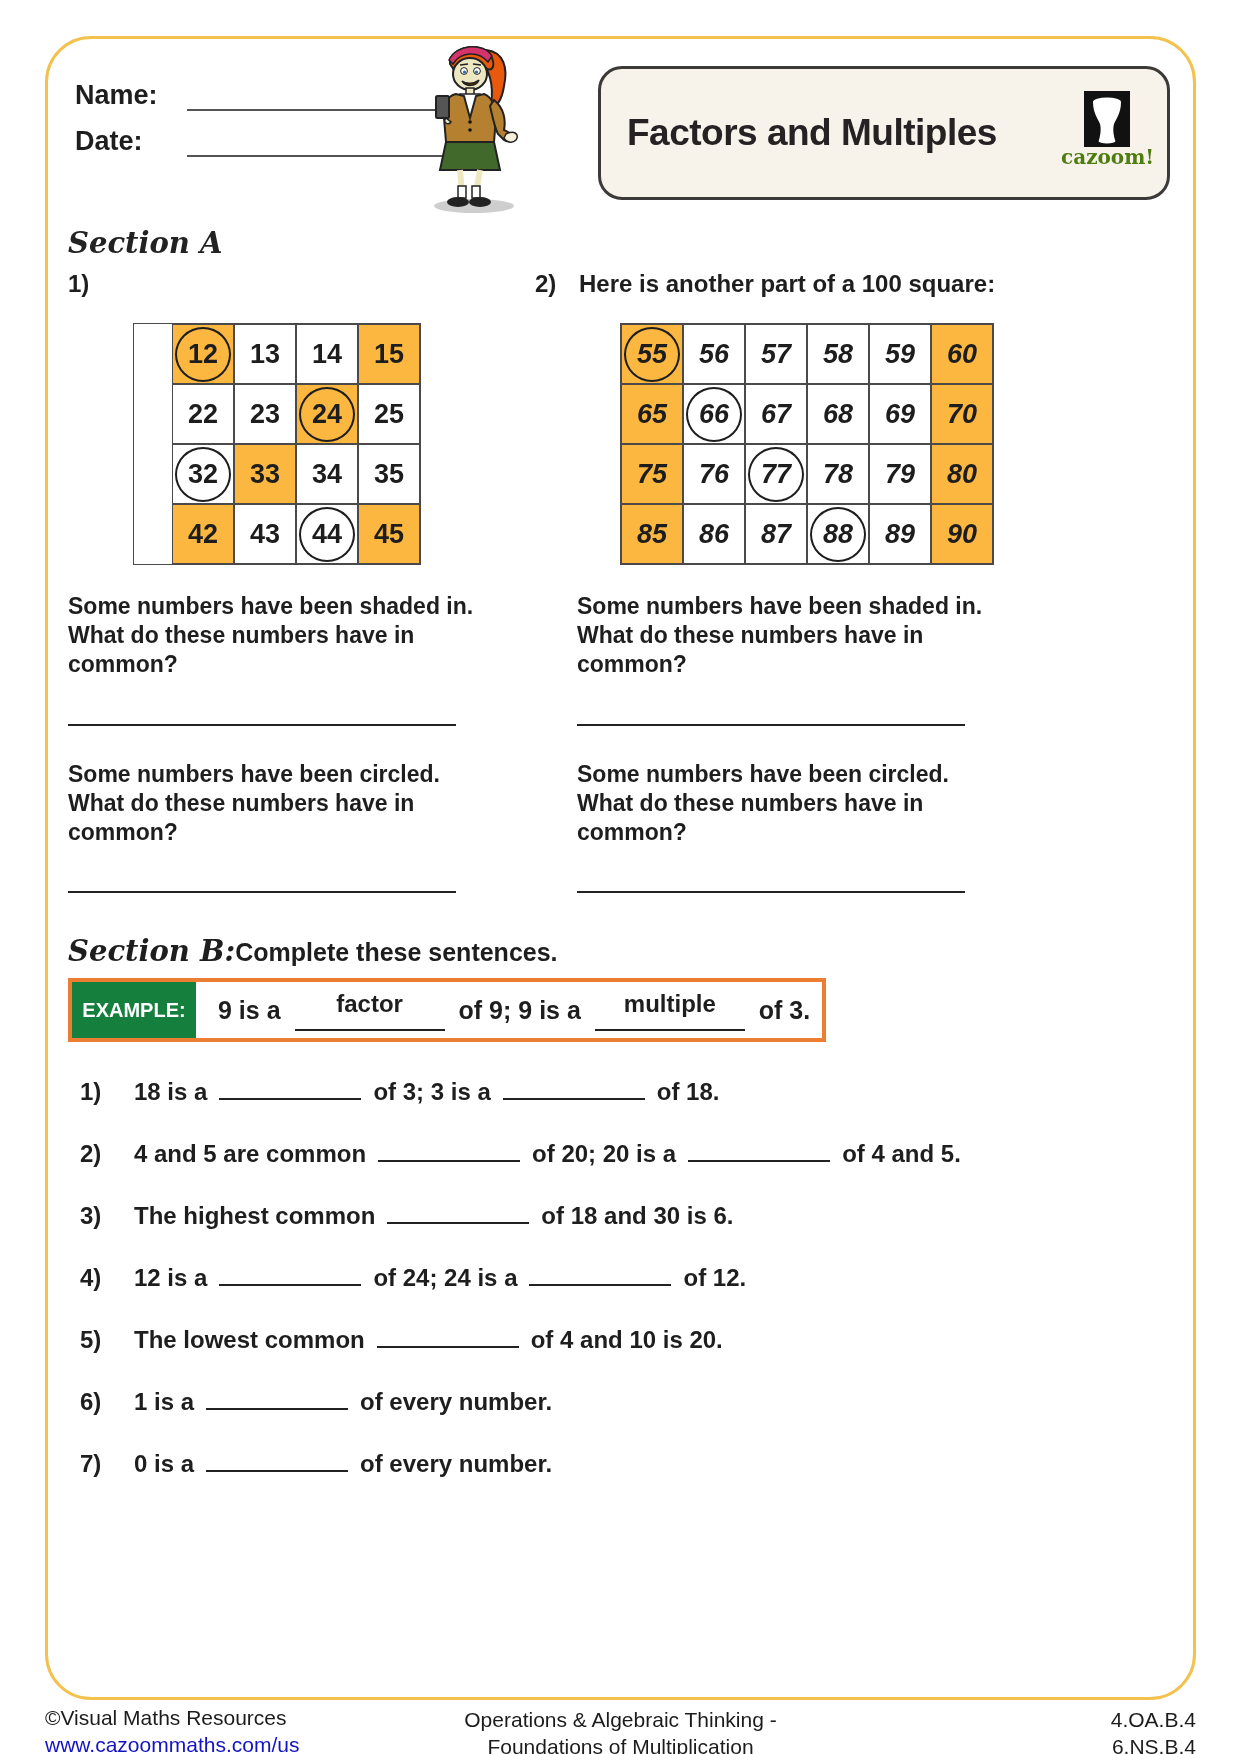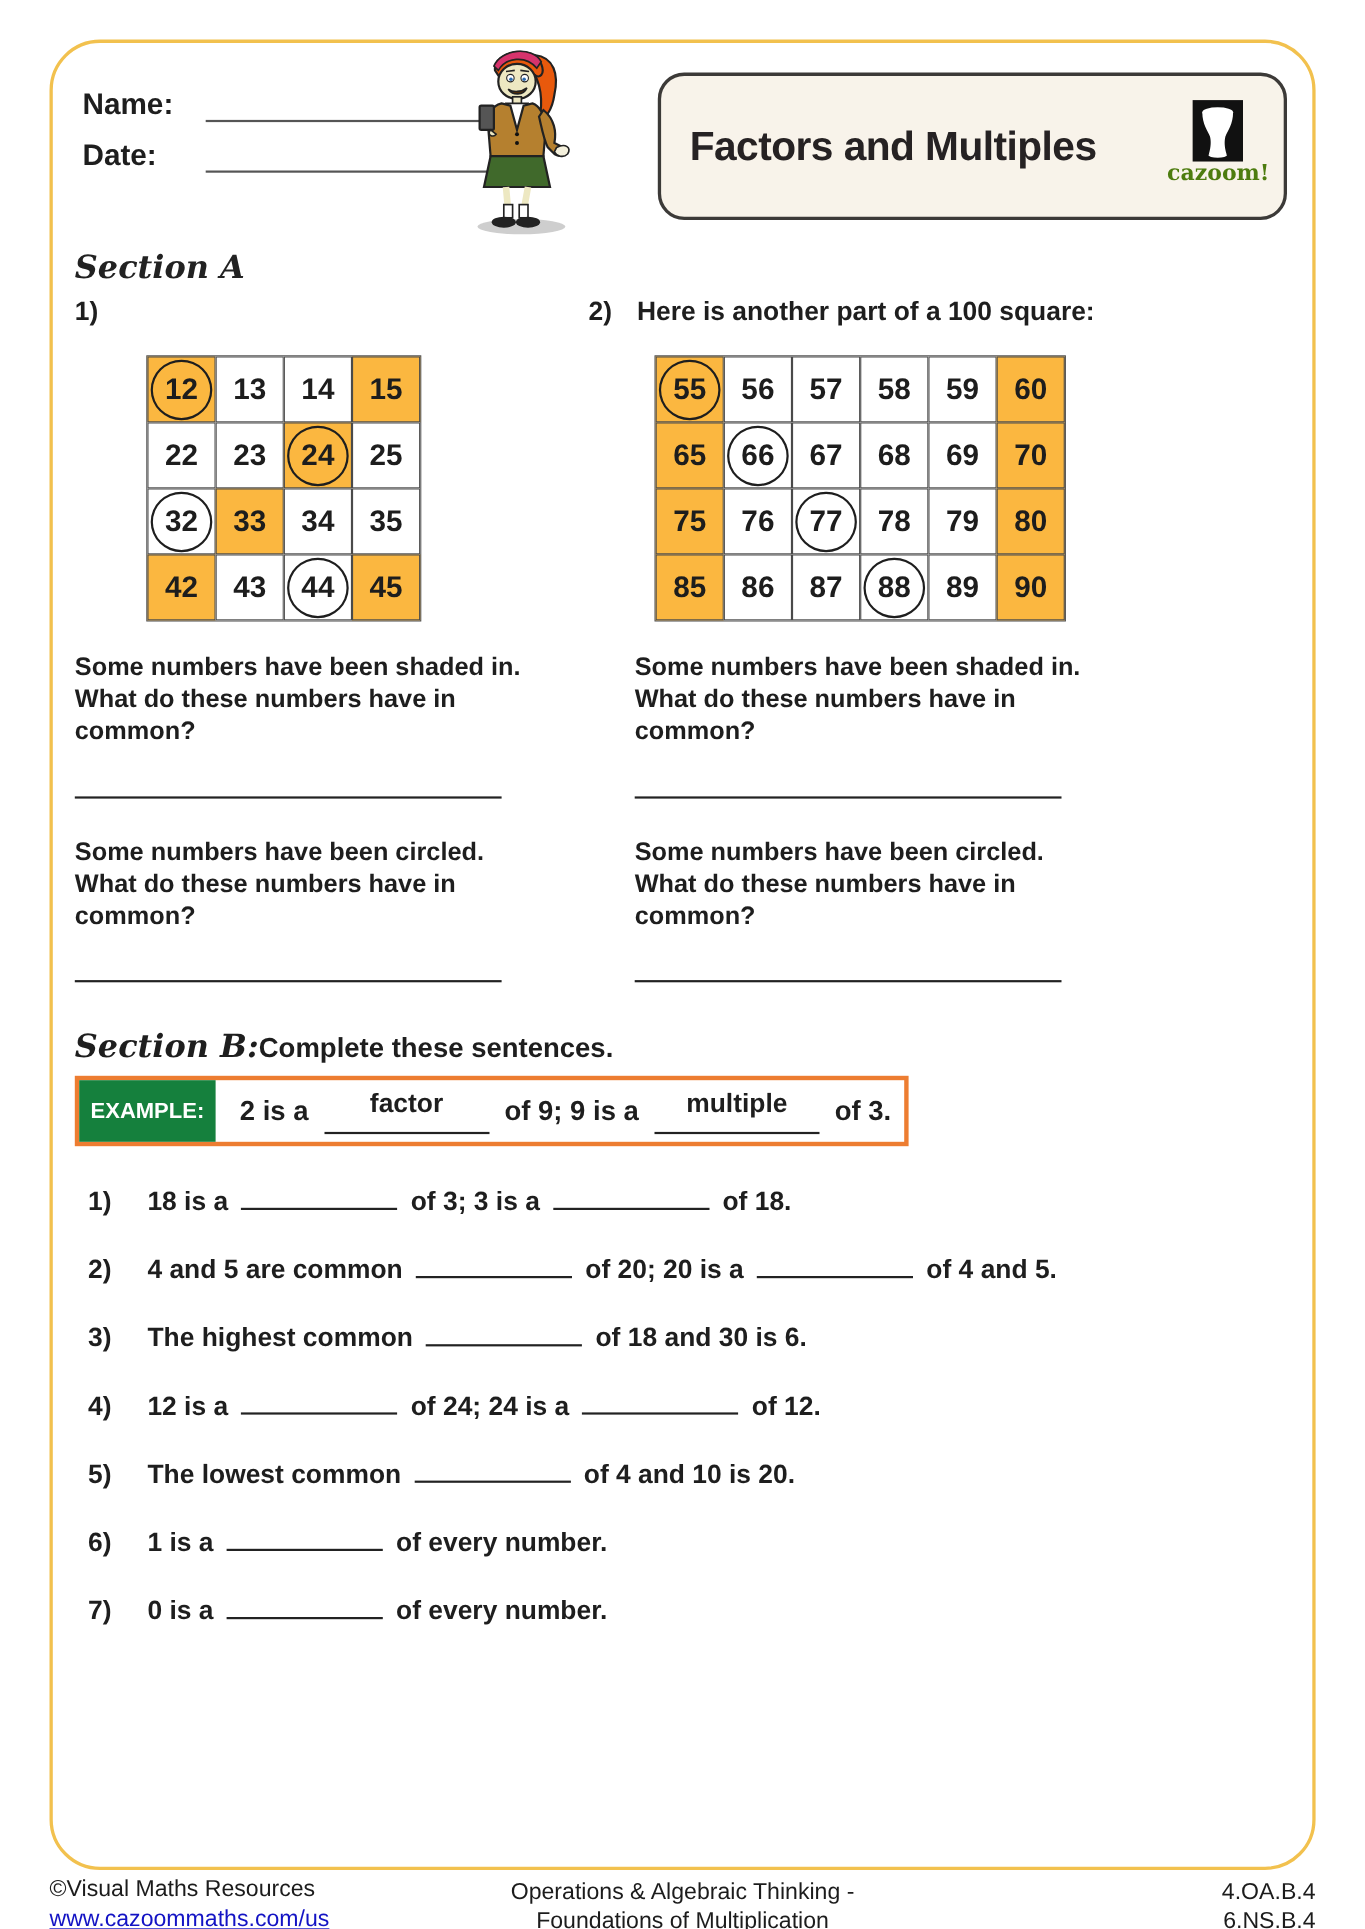--- a/index.html
+++ b/index.html
@@ -141,21 +141,21 @@
   <div class="section-heading" style="left:68px; top:226px;">Section A</div>
 
   <div class="prompt" style="left:68px; top:270px;">
     <span class="pnum">1)</span>
   </div>
   <div class="prompt" style="left:535px; top:270px;">
     <span class="pnum">2)</span>
     <span>Here is another part of a 100 square:</span>
   </div>
 
-  <div class="number-grid" style="left: 133px; top: 323px; grid-template-columns: repeat(4, 62px);">
+  <div class="number-grid" style="left: 133px; top: 323px; grid-template-columns: repeat(4, 62px); padding-left: 38px;">
       <div class="cell shaded">
         <span>12</span>
         <div class="circle-mark"></div>
       </div>
       <div class="cell">
         <span>13</span>
       </div>
       <div class="cell">
         <span>14</span>
       </div>
@@ -195,21 +195,21 @@
         <span>43</span>
       </div>
       <div class="cell">
         <span>44</span>
         <div class="circle-mark"></div>
       </div>
       <div class="cell shaded">
         <span>45</span>
       </div>
     </div>
-  <div class="number-grid" style="left: 595px; top: 323px; grid-template-columns: repeat(6, 62px);">
+  <div class="number-grid" style="left: 620px; top: 323px; grid-template-columns: repeat(6, 62px); font-style: italic;">
       <div class="cell shaded">
         <span>55</span>
         <div class="circle-mark"></div>
       </div>
       <div class="cell">
         <span>56</span>
       </div>
       <div class="cell">
         <span>57</span>
       </div>
@@ -295,21 +295,21 @@
   </div>
 
   <div class="section-b-heading" style="left:68px; top:934px;">
     <span class="serif">Section B:</span>
     <span class="instr">Complete these sentences.</span>
   </div>
 
   <div class="example-box">
     <div class="example-label">EXAMPLE:</div>
     <div class="example-content" id="example-content">
-        <span>2 is a</span>
+        <span>9 is a</span>
         <span class="example-answer">factor</span>
         <span>of 9;  9 is a</span>
         <span class="example-answer">multiple</span>
         <span>of 3.</span>
       </div>
   </div>
 
   <div class="sentences" id="sentence-list">
       <div class="sentence">
         <span class="snum">1)</span>

